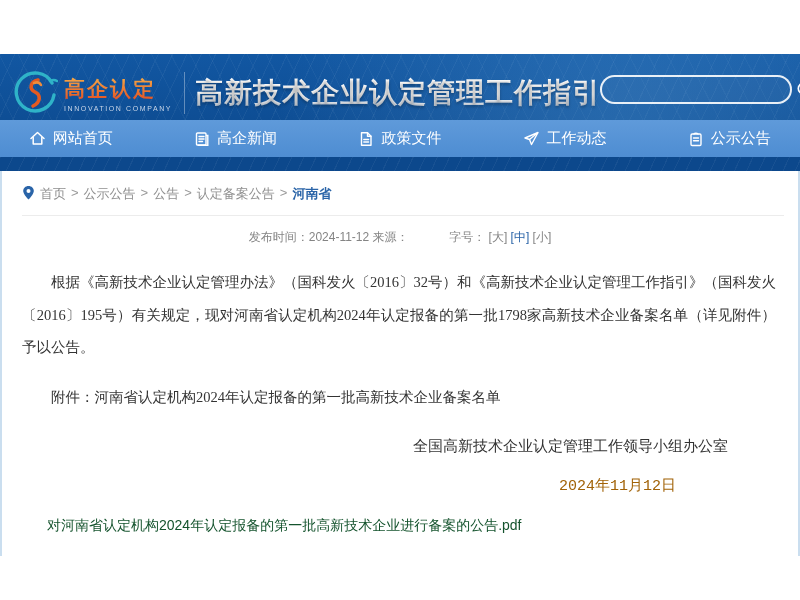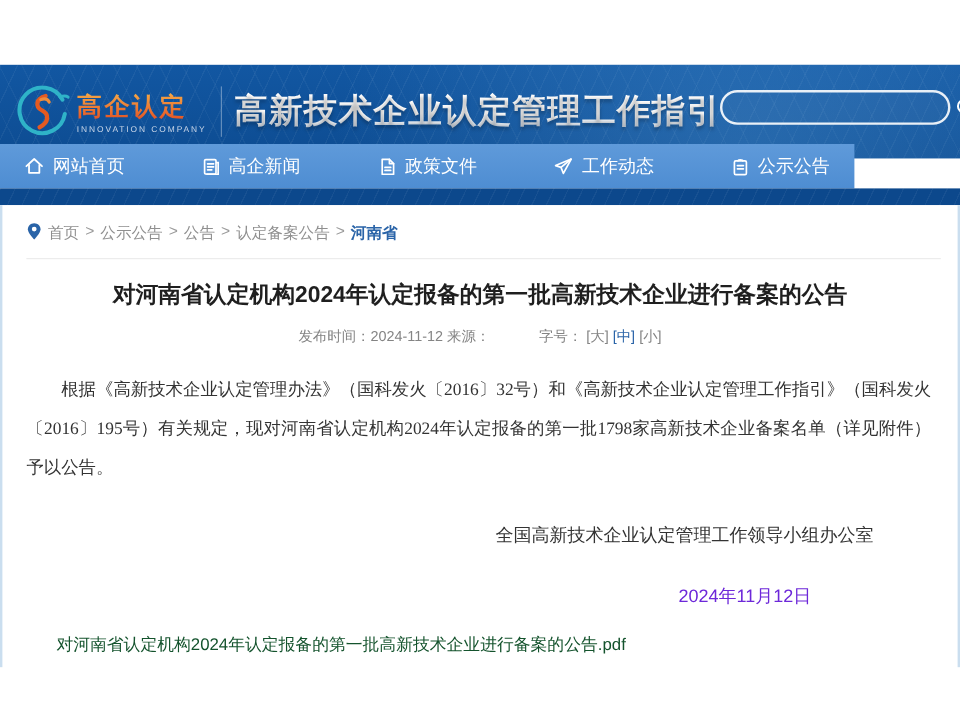--- a/index.html
+++ b/index.html
@@ -39,21 +39,21 @@
     display:flex; align-items:center; background:rgba(255,255,255,.03);
   }
   .search-input {
     flex:1; border:none; outline:none; background:transparent;
     color:#fff; font-size:13px; padding:0 4px 0 14px; height:100%;
   }
   .search-btn { border:none; background:transparent; cursor:pointer; padding:0 9px 0 0; display:flex; align-items:center; }
 
   
   .nav {
-    position:absolute; top:120px; left:0; width:712px; height:37px;
+    position:absolute; top:120px; left:0; width:800px; height:37px;
     background:linear-gradient(#5f9ada, #4e8dd2); display:flex;gap:23px;
   }
   .nav-item {
     flex:1; display:flex; align-items:center; justify-content:center;
     color:#fff; font-size:15px; cursor:pointer; gap:7px;
   }
   .nav-item svg { display:block; }
   .strip { position:absolute; top:157px; left:0; width:800px; height:14px;
     background:repeating-linear-gradient(115deg, rgba(255,255,255,.05) 0 1px, rgba(255,255,255,0) 1px 11px), #0c488c; }
 
@@ -80,22 +80,22 @@
   }
   .attachment-line {
     margin:24px 22px 0 20px; font-family:"Liberation Serif", "DejaVu Serif", serif;
     font-size:14.5px; color:#333; text-indent:2em; cursor:pointer;
   }
   .signature {
     margin-top:30px; padding-right:70px; text-align:right;
     font-family:"Liberation Serif", "DejaVu Serif", serif; font-size:15px; color:#333;
   }
   .sig-date {
-    margin-top:32px; padding-right:122px; text-align:right;
-    font-family:Liberation Sans, sans-serif; font-size:15px; color:#6d28d9;
+    margin-top:20px; padding-right:122px; text-align:right;
+    font-family:Liberation Mono, monospace; font-size:15px; color:#a16207;
   }
   .pdf-link { margin:22px 0 0 45px; font-size:14px; color:#14532d; cursor:pointer; display:inline-block; }
 </style>
 </head>
 <body>
 
 <div class="page">
 
   <div class="header">
     <div class="logo-wrap">
@@ -178,34 +178,34 @@
       <span class="crumb-sep">&gt;</span>
       <span class="crumb">公告</span>
       <span class="crumb-sep">&gt;</span>
       <span class="crumb">认定备案公告</span>
       <span class="crumb-sep">&gt;</span>
       <span class="crumb-current">河南省</span>
     </div>
 
     <div class="divider"></div>
 
-    <div class="article-title">对河南省认定机构2024年认定报备的第一批高新技术企业进行备案的公告</div>
 
     <div class="article-meta">
       <span>发布时间：</span><span>2024-11-12</span>
       <span>来源：</span>
       <span class="meta-gap"></span>
       <span>字号：</span>
       <span class="fs-opt">[大]</span>
       <span class="fs-opt active">[中]</span>
       <span class="fs-opt">[小]</span>
     </div>
 
     <div class="article-body">根据《高新技术企业认定管理办法》（国科发火〔2016〕32号）和《高新技术企业认定管理工作指引》（国科发火〔2016〕195号）有关规定，现对河南省认定机构2024年认定报备的第一批1798家高新技术企业备案名单（详见附件）予以公告。</div>
 
+    <div class="attachment-line">附件：河南省认定机构2024年认定报备的第一批高新技术企业备案名单</div>
 
     <div class="signature">全国高新技术企业认定管理工作领导小组办公室</div>
     <div class="sig-date">2024年11月12日</div>
 
     <div class="pdf-link">对河南省认定机构2024年认定报备的第一批高新技术企业进行备案的公告.pdf</div>
 
   </div>
 </div>
 
 </body></html>

